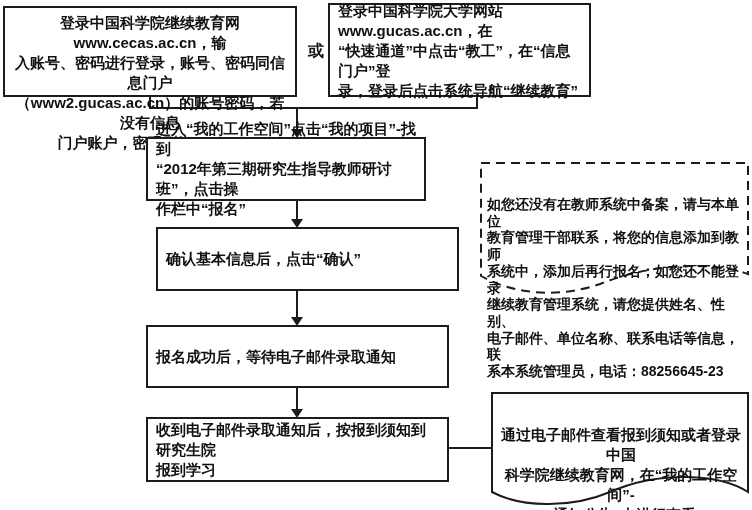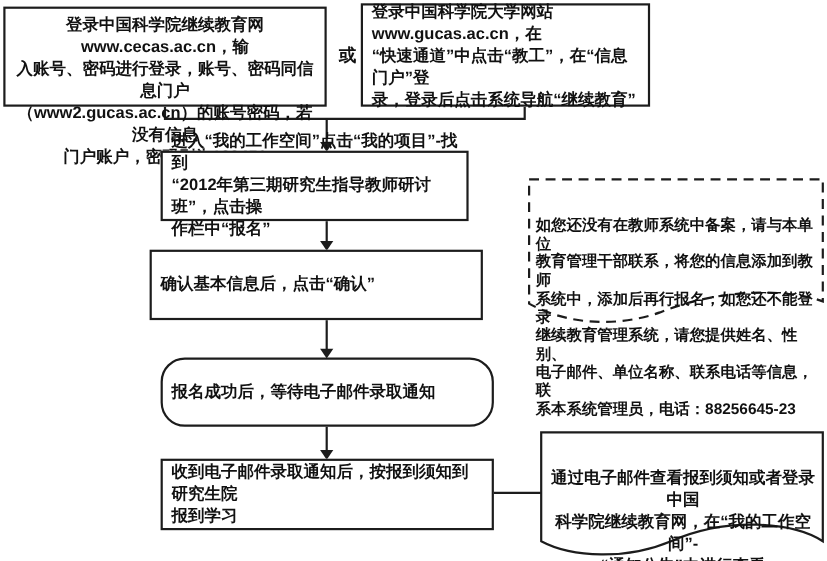--- a/index.html
+++ b/index.html
@@ -93,25 +93,25 @@
 “快速通道”中点击“教工”，在“信息门户”登
 录，登录后点击系统导航“继续教育”</span>
   </div>
 
   <div class="node" style="left:146px; top:137px; width:280px; height:64px;">
     <span>进入“我的工作空间”点击“我的项目”-找到
 “2012年第三期研究生指导教师研讨班”，点击操
 作栏中“报名”</span>
   </div>
 
-  <div class="node" style="left:136px; top:227px; width:303px; height:64px;">
+  <div class="node" style="left:156px; top:227px; width:303px; height:64px;">
     <span>确认基本信息后，点击“确认”</span>
   </div>
 
-  <div class="node" style="left:146px; top:325px; width:303px; height:63px;border-radius:22px;">
+  <div class="node" style="left:146px; top:325px; width:303px; height:63px;">
     <span>报名成功后，等待电子邮件录取通知</span>
   </div>
 
   <div class="node" style="left:146px; top:417px; width:303px; height:65px;align-items:center;">
     <span>收到电子邮件录取通知后，按报到须知到研究生院
 报到学习</span>
   </div>
 
   <div class="float-text note-text" style="left:487px; top:167px; width:256px;margin-top:29px;">如您还没有在教师系统中备案，请与本单位
 教育管理干部联系，将您的信息添加到教师

